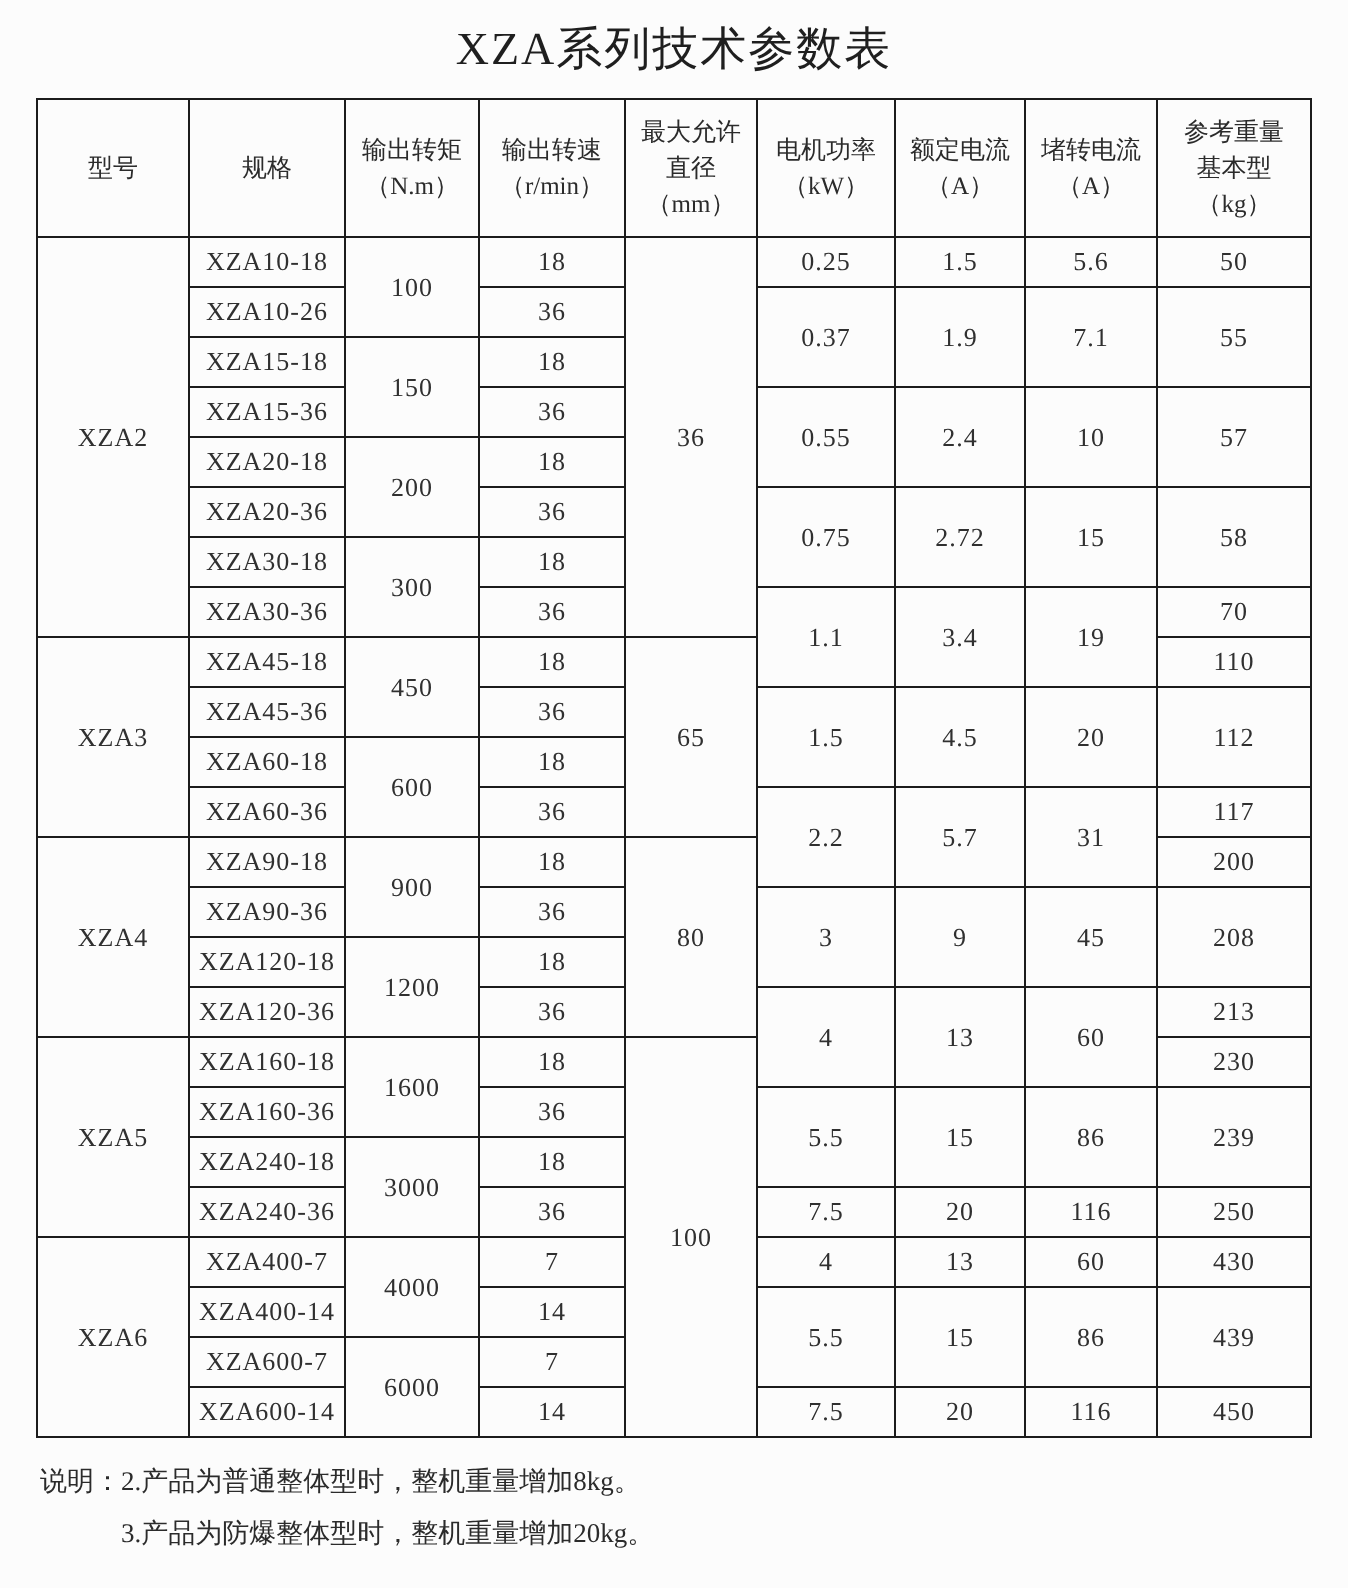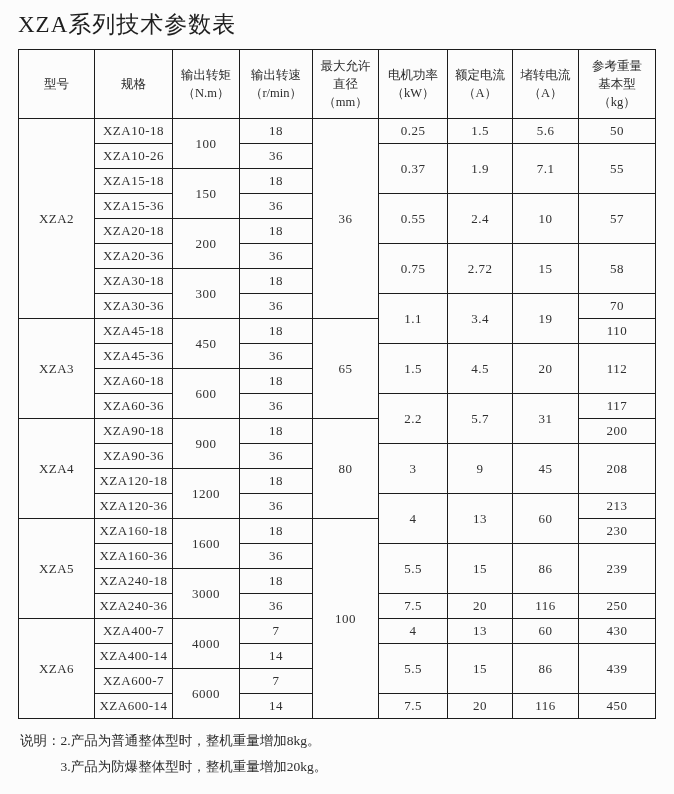--- a/index.html
+++ b/index.html
@@ -14,20 +14,21 @@
   .page {
     box-sizing: border-box;
     width: 674px;
     height: 794px;
     padding: 5px 18px 0 18px;
     overflow: hidden;
   }
   .title {
     font-size: 23px;
     font-weight: 400;
+    text-align: center;
     margin: 4px 0 9px 0;
     letter-spacing: 1px;
     color: #1f1f1f;
   }
   table.params {
     border-collapse: collapse;
     table-layout: fixed;
     width: 637px;
   }
   table.params th,

